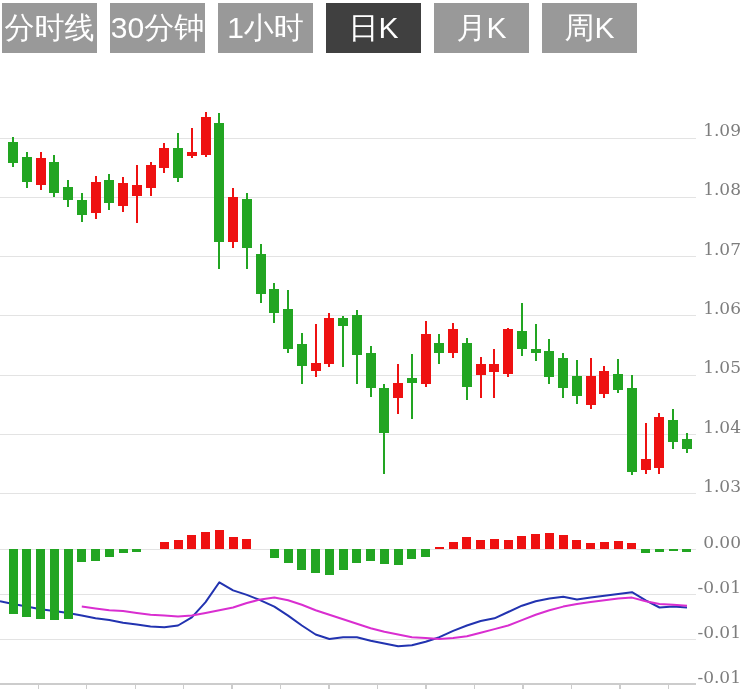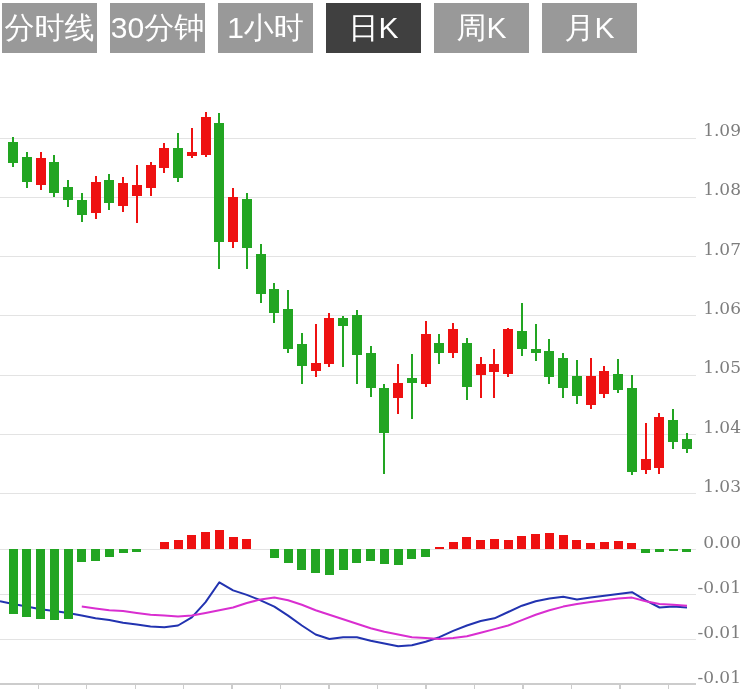--- a/index.html
+++ b/index.html
@@ -14,22 +14,22 @@
 </style>
 </head>
 <body>
 
 <div class="app">
   <nav class="tabbar" id="tabbar">
       <button class="tab">分时线</button>
       <button class="tab">30分钟</button>
       <button class="tab">1小时</button>
       <button class="tab active">日K</button>
+      <button class="tab">月K</button>
       <button class="tab">周K</button>
-      <button class="tab">月K</button>
     </nav>
   <svg id="chart-svg" xmlns="http://www.w3.org/2000/svg" viewBox="0 0 749 689">
       <line x1="0" y1="138" x2="696" y2="138" stroke="#e3e3e3" stroke-width="1" shape-rendering="crispEdges"></line>
       <text x="741" y="136" text-anchor="end" font-size="17" fill="#7d7d7d" font-family="&quot;DejaVu Serif&quot;, serif">1.09</text>
       <line x1="0" y1="197.33300000000006" x2="696" y2="197.33300000000006" stroke="#e3e3e3" stroke-width="1" shape-rendering="crispEdges"></line>
       <text x="741" y="195.33300000000006" text-anchor="end" font-size="17" fill="#7d7d7d" font-family="&quot;DejaVu Serif&quot;, serif">1.08</text>
       <line x1="0" y1="256.6660000000001" x2="696" y2="256.6660000000001" stroke="#e3e3e3" stroke-width="1" shape-rendering="crispEdges"></line>
       <text x="741" y="254.6660000000001" text-anchor="end" font-size="17" fill="#7d7d7d" font-family="&quot;DejaVu Serif&quot;, serif">1.07</text>
       <line x1="0" y1="315.99900000000014" x2="696" y2="315.99900000000014" stroke="#e3e3e3" stroke-width="1" shape-rendering="crispEdges"></line>
       <text x="741" y="313.99900000000014" text-anchor="end" font-size="17" fill="#7d7d7d" font-family="&quot;DejaVu Serif&quot;, serif">1.06</text>

